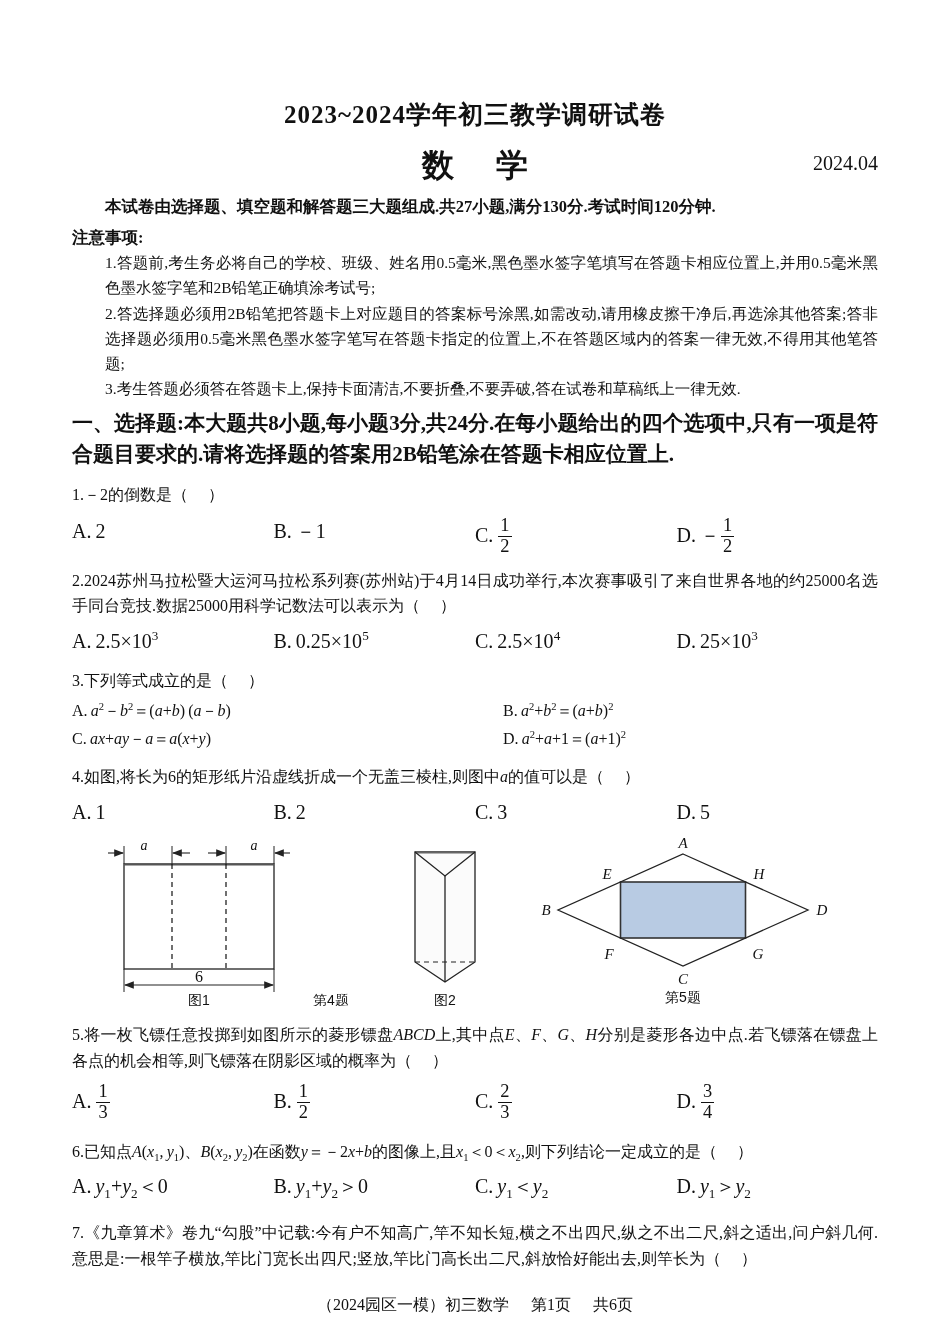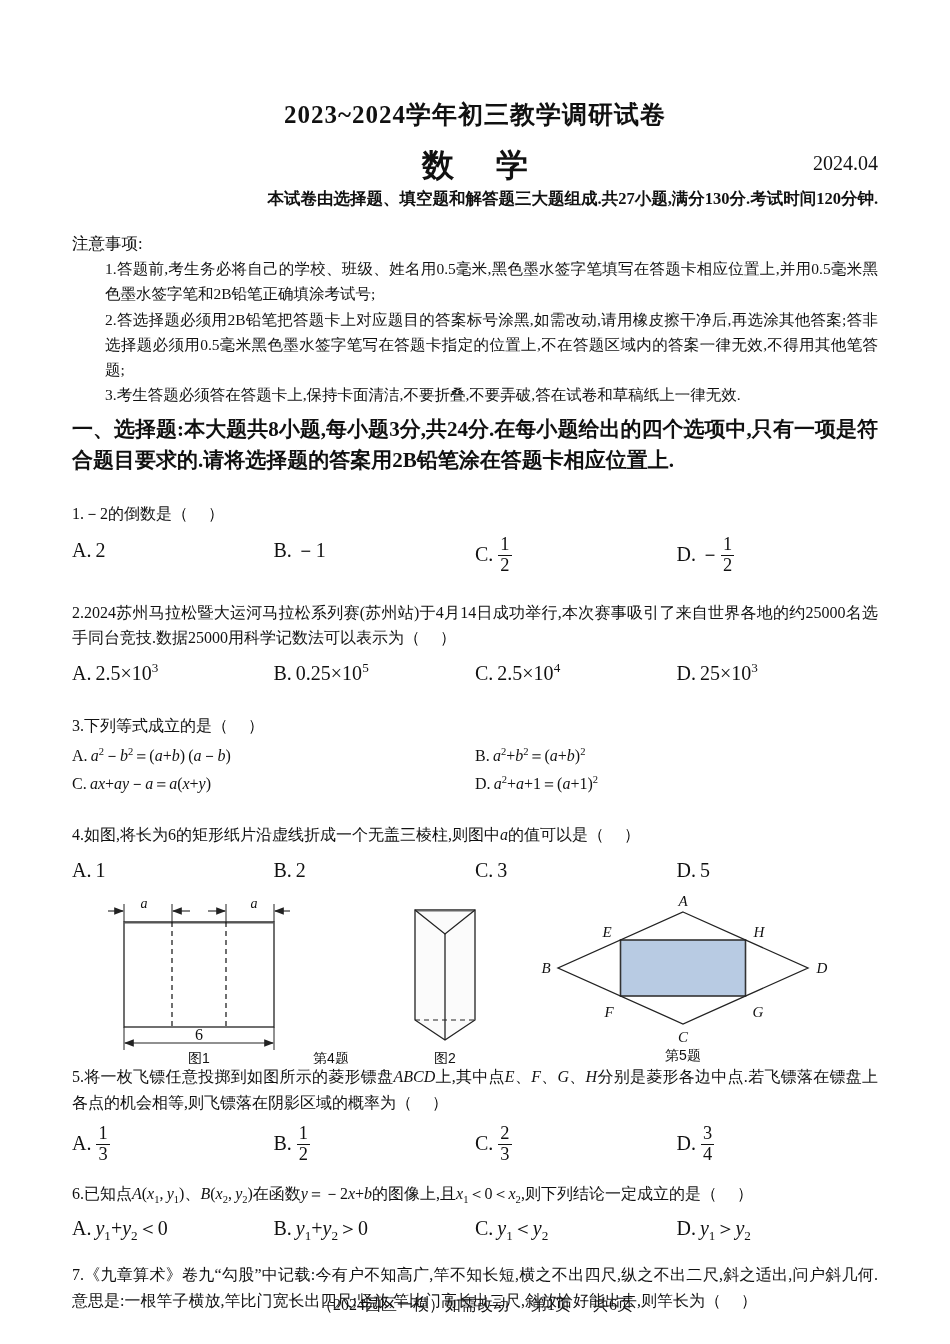--- a/index.html
+++ b/index.html
@@ -54,52 +54,51 @@
     position: absolute;
     right: 0;
     top: 8px;
     font-size: 20px;
     font-weight: normal;
     letter-spacing: 0;
   }
 
   
   .intro {
-    margin-top: 8px;
+    margin-top: 16px;
     font-size: 16.5px;
     text-indent: 2em;
     font-weight: bold;
     line-height: 1.55;
-    text-align: right;
   }
   .notes-title {
-    margin-top: 20px;
+    margin-top: 6px;
     font-size: 16.5px;
-    font-weight: normal;
+    font-weight: bold;
     line-height: 1.5;
   }
   .note {
     font-size: 15.5px;
     line-height: 1.62;
     text-align: justify;
     margin-left: 33px;
   }
 
   
   .section-head {
     margin-top: 7px;
     font-size: 21px;
     font-weight: bold;
     line-height: 1.5;
     text-align: justify;
   }
 
   
   .q {
-    margin-top: 24px;
+    margin-top: 11px;
     font-size: 16px;
     line-height: 1.58;
     text-align: justify;
   }
   .q-stem { }
   .opts {
     display: flex;
     margin-top: 7px;
     font-size: 20px;
   }
@@ -108,20 +107,21 @@
     white-space: nowrap;
   }
   .opts.tall { margin-top: 9px; }
   .opts2 {
     margin-top: 4px;
     font-size: 16px;
   }
   .opts2 .row {
     display: flex;
     line-height: 1.75;
+    gap: 28px;
   }
   .opts2 .row > div:first-child { flex: 0 0 50%; }
 
   
   i, .mi { font-style: italic; font-family: "Liberation Serif", serif; }
 
   sup { font-size: 0.66em; vertical-align: super; line-height: 0; }
   sub { font-size: 0.66em; vertical-align: sub; line-height: 0; }
 
   
@@ -295,21 +295,21 @@
 
         <text x="129" y="47" font-family="Liberation Serif, serif" font-size="15" font-style="italic" fill="#111" text-anchor="middle">E</text>
         <text x="131" y="127" font-family="Liberation Serif, serif" font-size="15" font-style="italic" fill="#111" text-anchor="middle">F</text>
         <text x="280" y="127" font-family="Liberation Serif, serif" font-size="15" font-style="italic" fill="#111" text-anchor="middle">G</text>
         <text x="281" y="47" font-family="Liberation Serif, serif" font-size="15" font-style="italic" fill="#111" text-anchor="middle">H</text>
 
         <text x="205" y="170" font-family="Liberation Sans, sans-serif" font-size="14" fill="#111" text-anchor="middle">第5题</text>
       </svg>
     </div>
 
-    <div class="q" style="margin-top:0;">
+    <div class="q" style="margin-top:16px;">
       <div class="q-stem">5.将一枚飞镖任意投掷到如图所示的菱形镖盘<i>ABCD</i>上,其中点<i>E</i>、<i>F</i>、<i>G</i>、<i>H</i>分别是菱形各边中点.若飞镖落在镖盘上各点的机会相等,则飞镖落在阴影区域的概率为（&nbsp;&nbsp;&nbsp;&nbsp;&nbsp;）</div>
       <div class="opts tall">
         <div>A. <span class="frac"><span class="num">1</span><span class="den">3</span></span></div>
         <div>B. <span class="frac"><span class="num">1</span><span class="den">2</span></span></div>
         <div>C. <span class="frac"><span class="num">2</span><span class="den">3</span></span></div>
         <div>D. <span class="frac"><span class="num">3</span><span class="den">4</span></span></div>
       </div>
     </div>
 
     <div class="q" style="margin-top:16px;">
@@ -322,15 +322,15 @@
       </div>
     </div>
 
     <div class="q" style="margin-top:18px;">
       <div class="q-stem">7.《九章算术》卷九“勾股”中记载:今有户不知高广,竿不知长短,横之不出四尺,纵之不出二尺,斜之适出,问户斜几何.意思是:一根竿子横放,竿比门宽长出四尺;竖放,竿比门高长出二尺,斜放恰好能出去,则竿长为（&nbsp;&nbsp;&nbsp;&nbsp;&nbsp;）</div>
     </div>
 
   </div>
 
   <div class="footer">
-    <span>（2024园区一模）如需改动</span><span class="gap"></span><span>第1页</span><span class="gap"></span><span>共6页</span>
+    <span>（2024园区一模）初三数学</span><span class="gap"></span><span>第1页</span><span class="gap"></span><span>共6页</span>
   </div>
 </div>
 
 </body></html>

